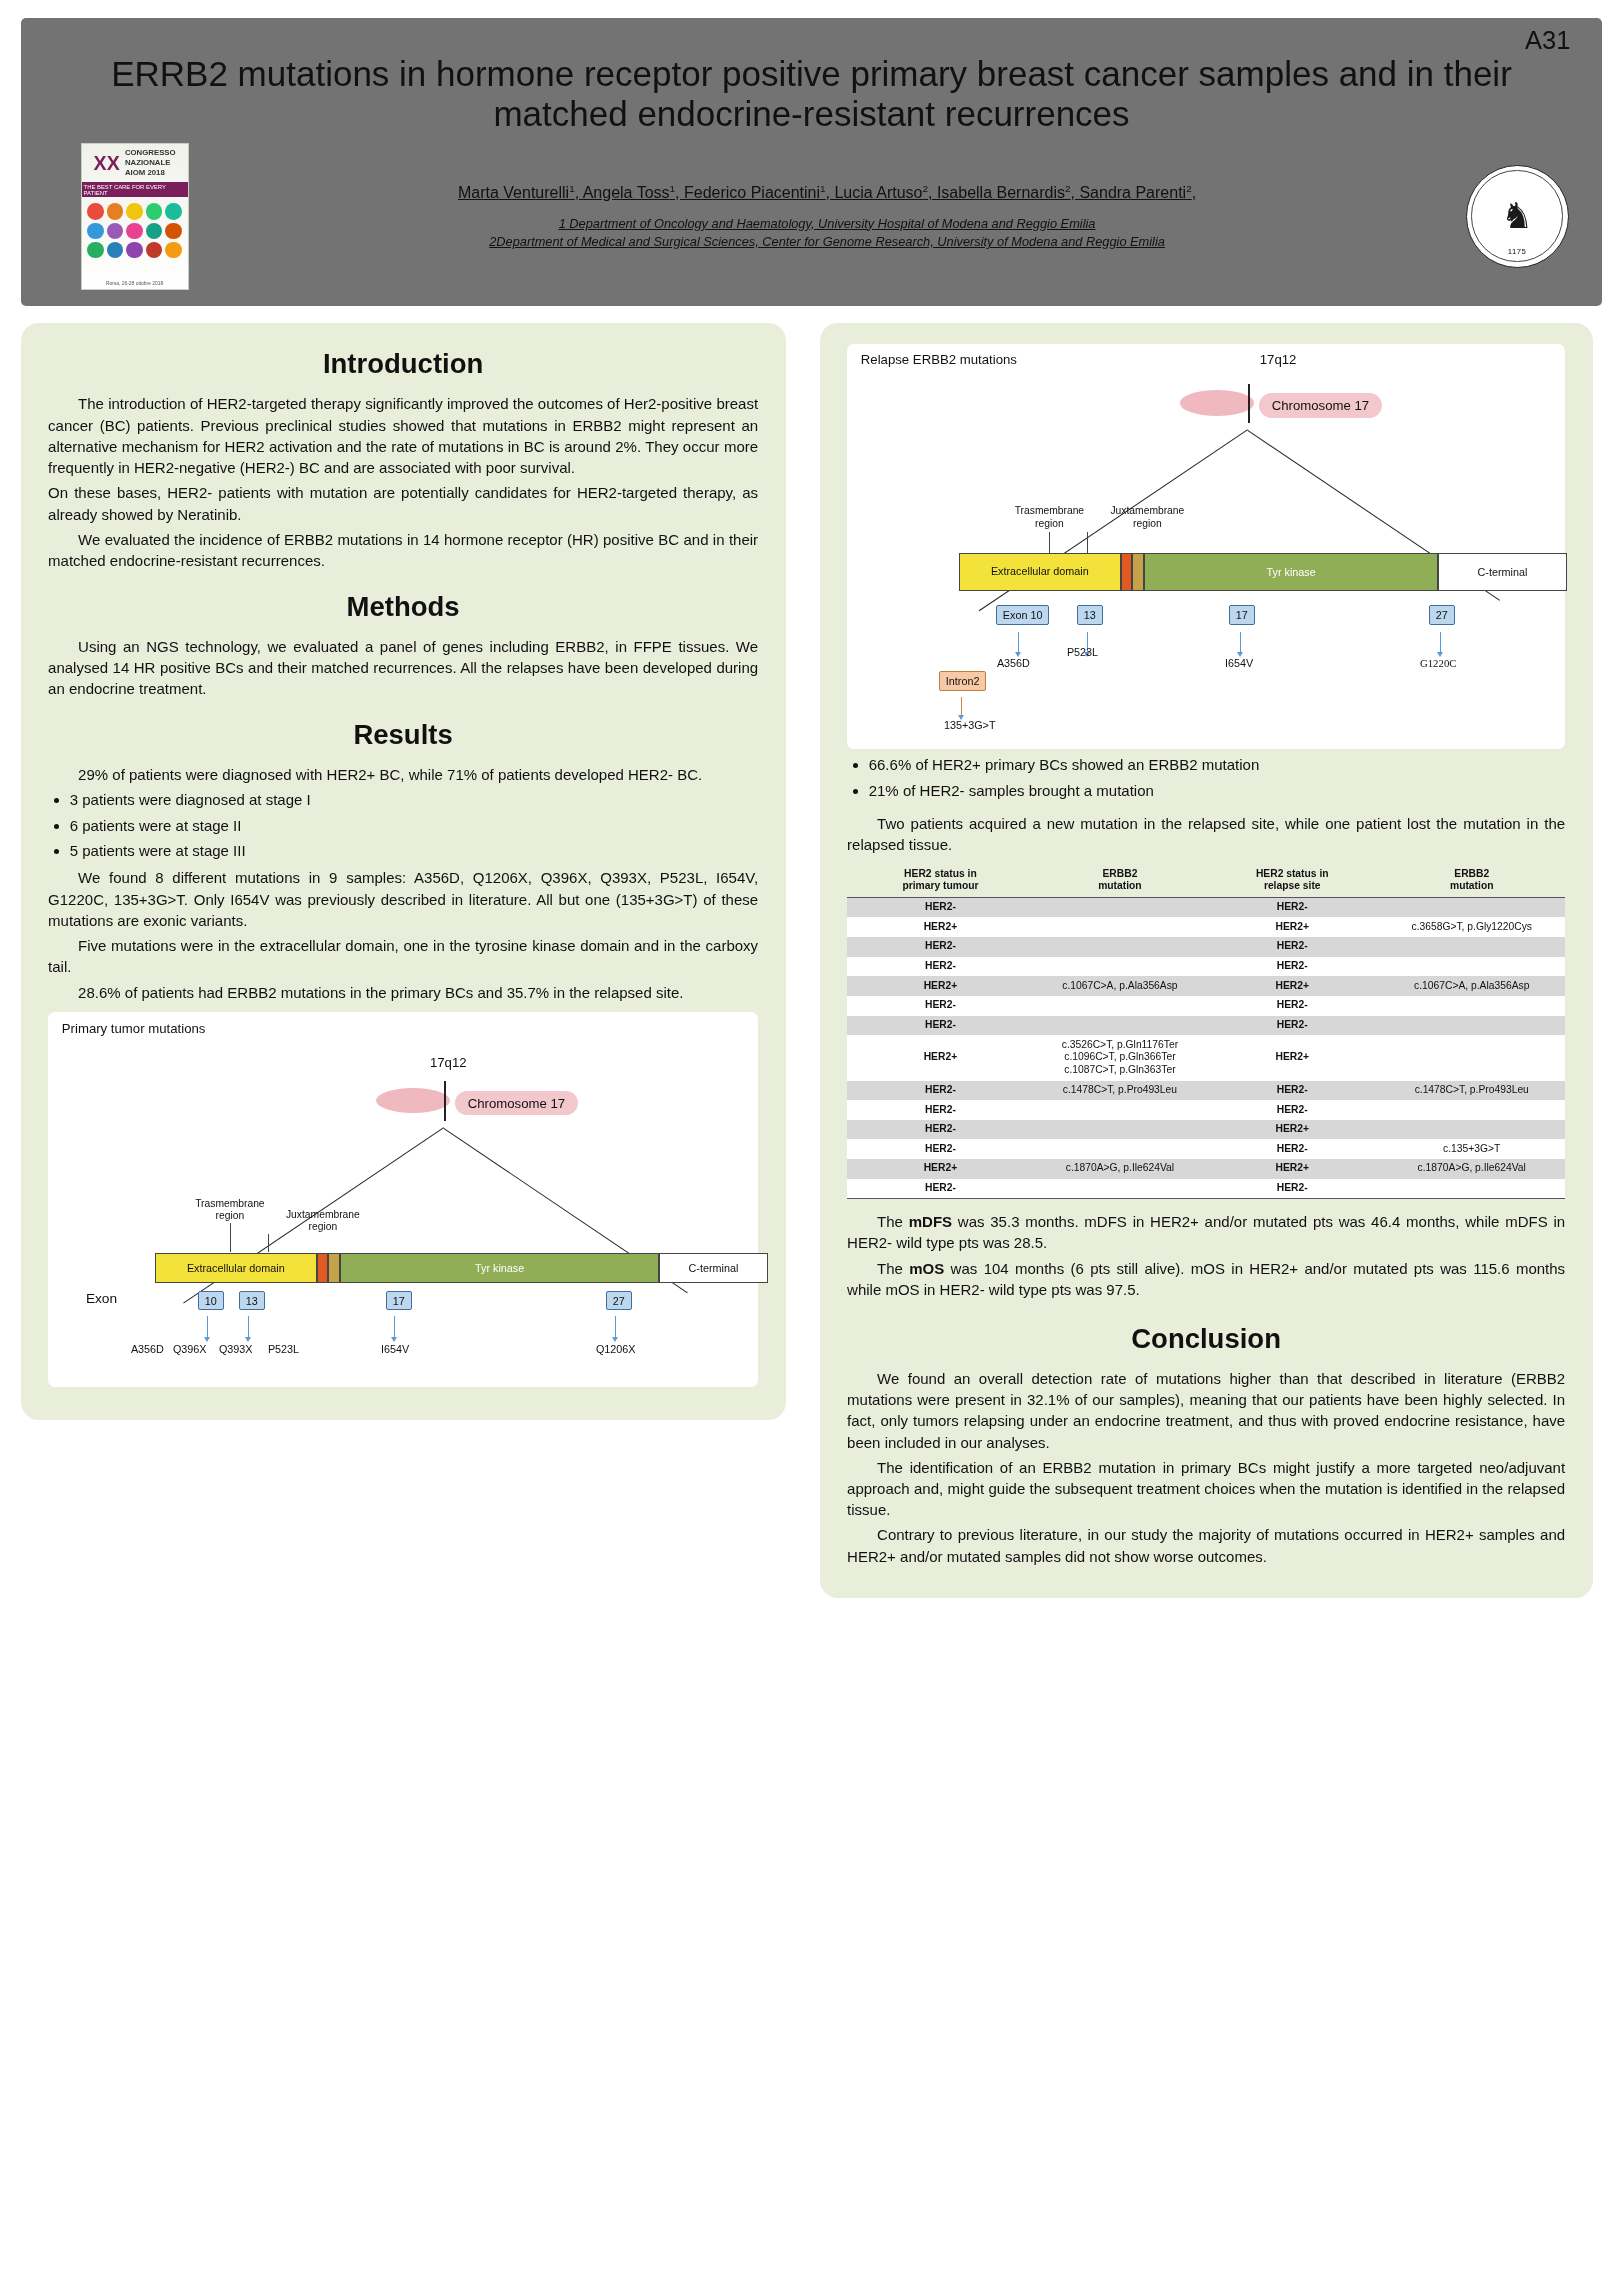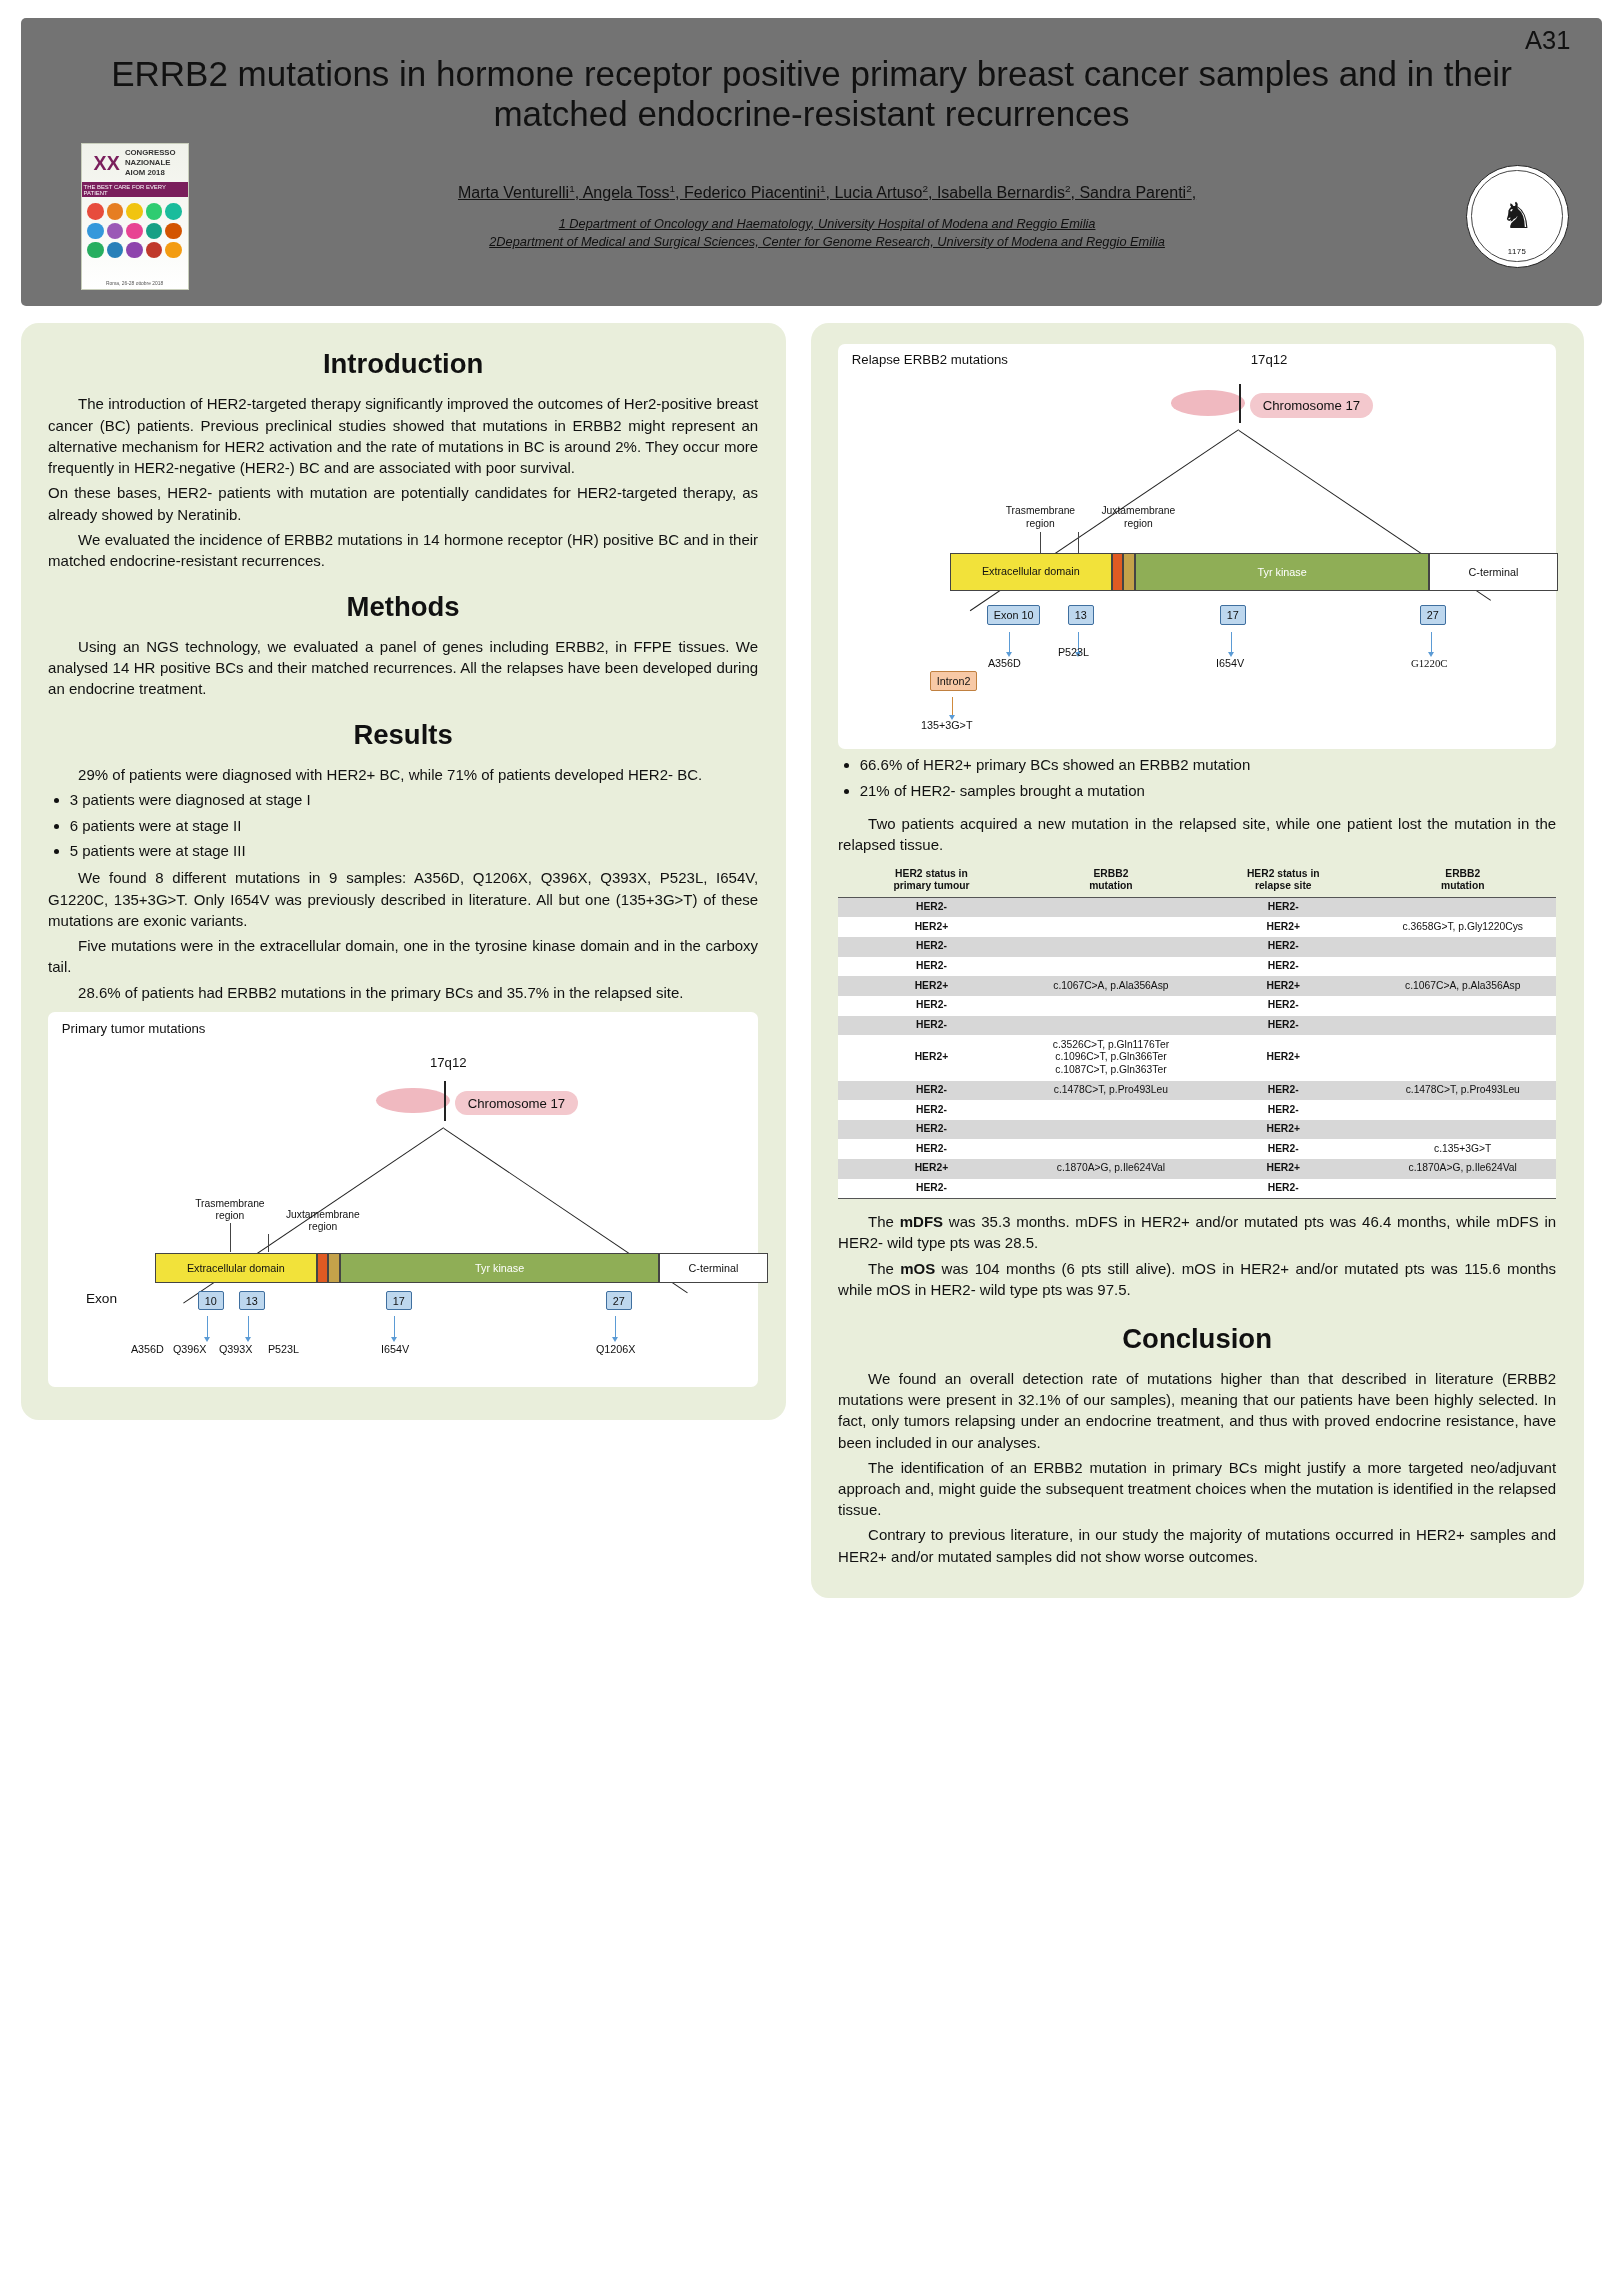--- a/index.html
+++ b/index.html
@@ -97,21 +97,21 @@
     position:absolute; inset:4.9px; border-radius:50%; border:0.5px solid #444;
   }
   .logo-right .horse {
     font-size: 36px; line-height: 1; color: #1a1a1a;
   }
   .logo-right .lr-year { position:absolute; bottom:10.8px; left:0; right:0; text-align:center; font-size:7.8px; letter-spacing:0.5px;}
 
   
   .cols {
     display: flex;
-    gap: 25px;
+    gap: 34px;
     margin-top: 16.7px;
     align-items: flex-start;
   }
   .panel {
     background: #e9eedb;
     border-radius: 17.7px;
     padding: 20.6px 27.5px 27.5px 27.5px;
   }
   .col-left { width: 765px; }
   .col-right { width: 773px; }
@@ -418,21 +418,21 @@
           <div class="arrow-v" style="left:384px; top:265px; height:19.6px;"></div>
           <div class="arrow-v" style="left:584px; top:265px; height:19.6px;"></div>
 
           <div class="mut-label" style="left:141px; top:290px;">A356D</div>
           <div class="mut-label" style="left:211px; top:279px;">P523L</div>
           <div class="mut-label" style="left:369px; top:290px;">I654V</div>
           <div class="mut-label" style="left:564px; top:290px;font-family:Liberation Serif, serif;">G1220C</div>
 
           <div class="intron-box" style="left:83px; top:304px;">Intron2</div>
           <div class="arrow-v" style="left:105px; top:330px; height:17.7px; background:#d08a3c;"></div>
-          <div class="mut-label" style="left:74px; top:352px;">135+3G&gt;T</div>
+          <div class="mut-label" style="left:88px; top:352px;">135+3G&gt;T</div>
 
         </div>
       </div>
 
       <ul class="bullets">
         <li>66.6% of HER2+ primary BCs showed an ERBB2 mutation</li>
         <li>21% of HER2- samples brought a mutation</li>
       </ul>
 
       <p class="body indent" style="margin-top:10.8px">Two patients acquired a new mutation in the relapsed site, while one patient lost the mutation in the relapsed tissue.</p>

